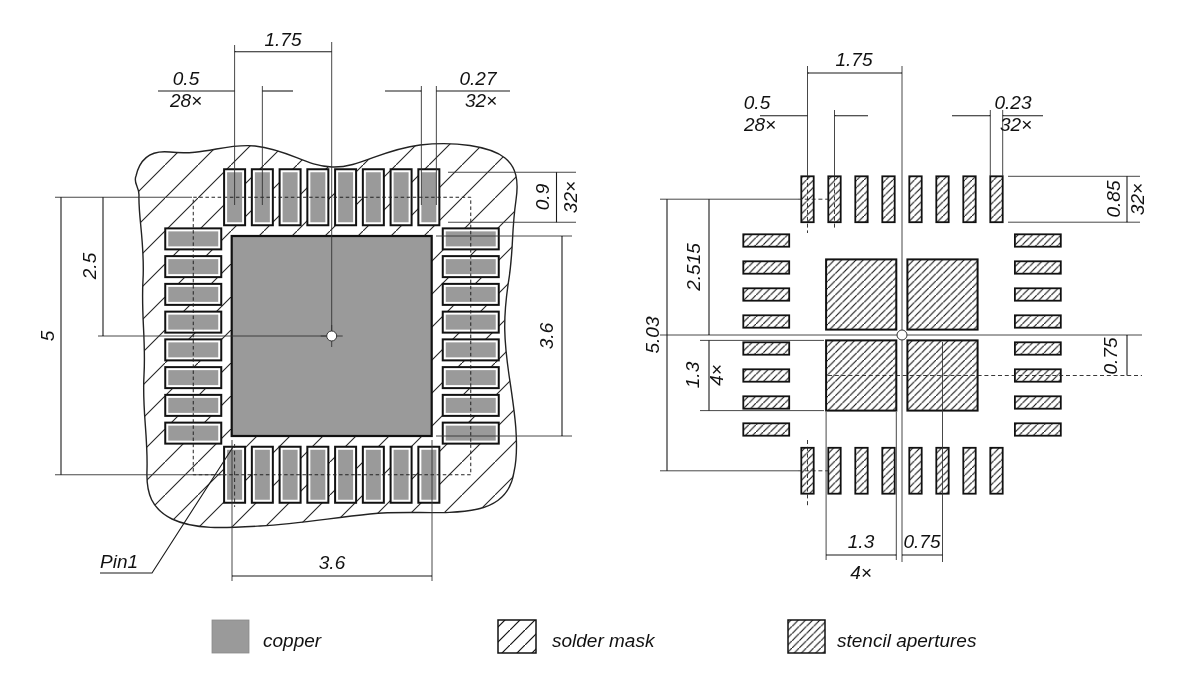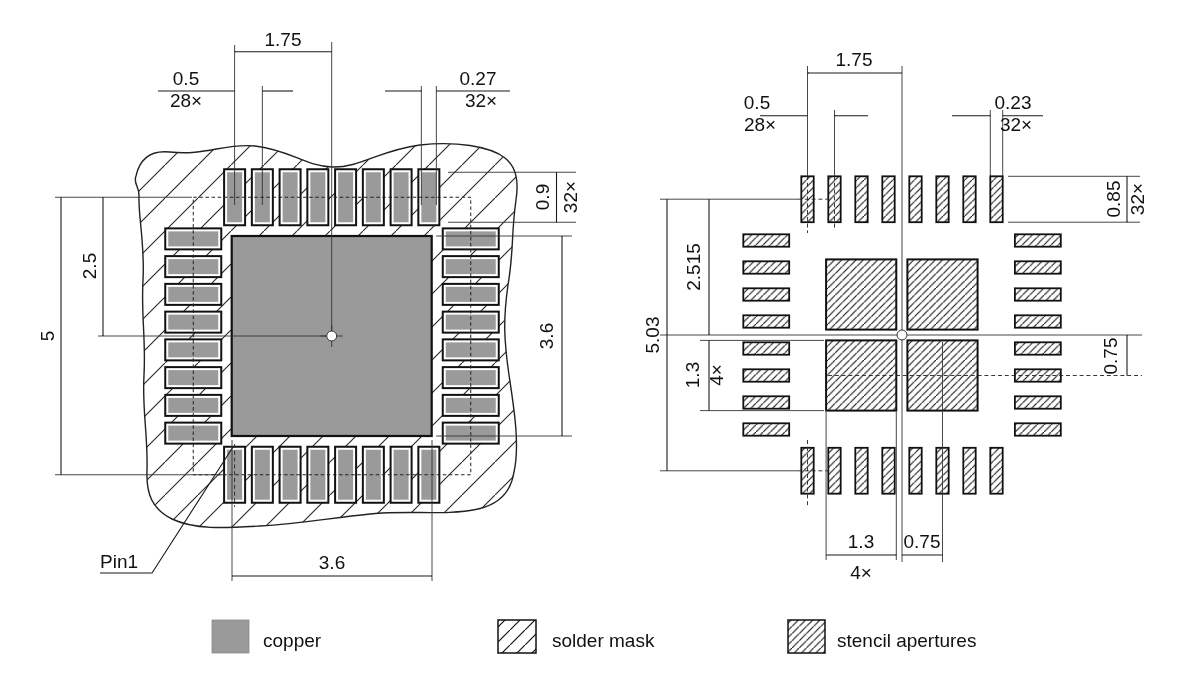--- a/index.html
+++ b/index.html
@@ -1,16 +1,16 @@
 <!DOCTYPE html>
 <html><head>
 <meta charset="utf-8">
 <style>
   html,body{margin:0;padding:0;background:#fff;}
-  .stage{position:relative;width:1200px;height:675px;background:#fff;overflow:hidden;}
+  .stage{position:relative;width:1200px;height:675px;background:#fff;overflow:hidden;font-style:italic;}
   text{font-family:"Liberation Sans","DejaVu Sans",sans-serif;}
   .dim{font-size:19px;fill:#111;}
   .lgd{font-size:19px;fill:#111;}
   .thin{stroke:#333;stroke-width:0.9;fill:none;}
   .dline{stroke:#1a1a1a;stroke-width:1.1;fill:none;}
   .dash{stroke:#222;stroke-width:0.9;stroke-dasharray:4 2.8;fill:none;}
   .pkgdash{stroke:#222;stroke-width:1;stroke-dasharray:3.5 2.6;fill:none;}
   .blob{fill:url(#hM);stroke:#222;stroke-width:1.4;}
   .open{fill:#fff;stroke:#111;stroke-width:2;}
   .pad{fill:#9a9a9a;}

